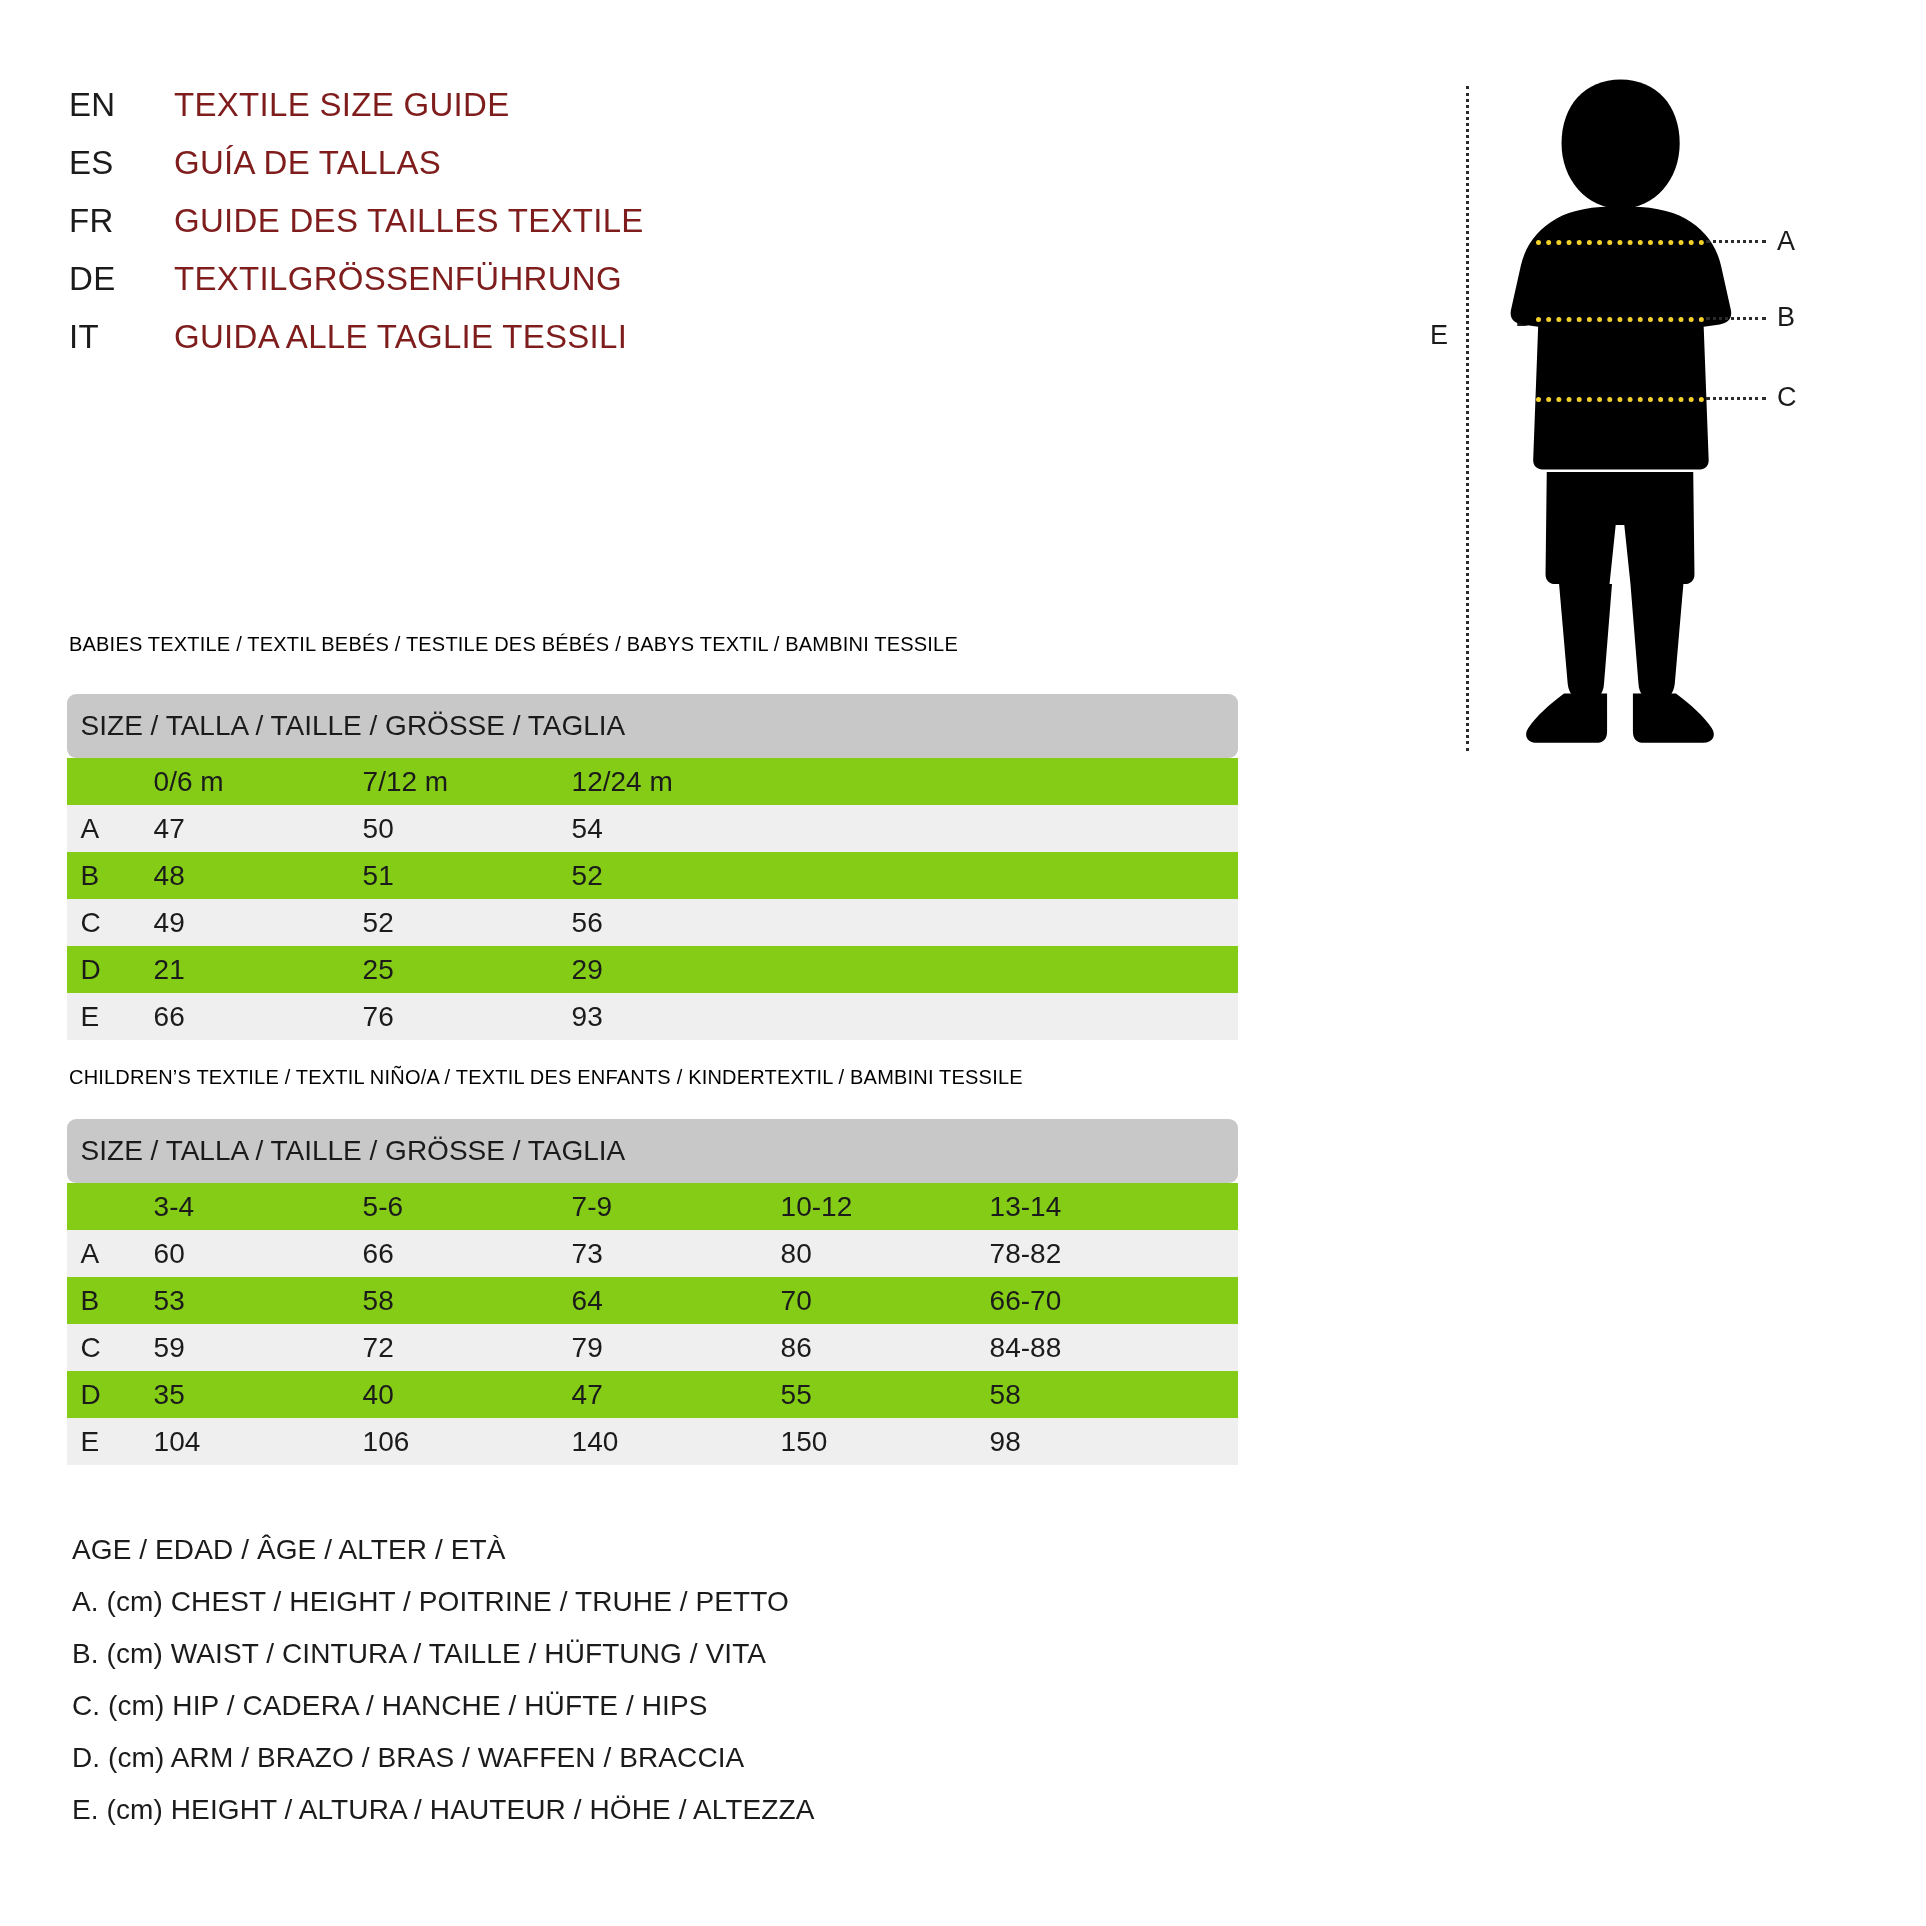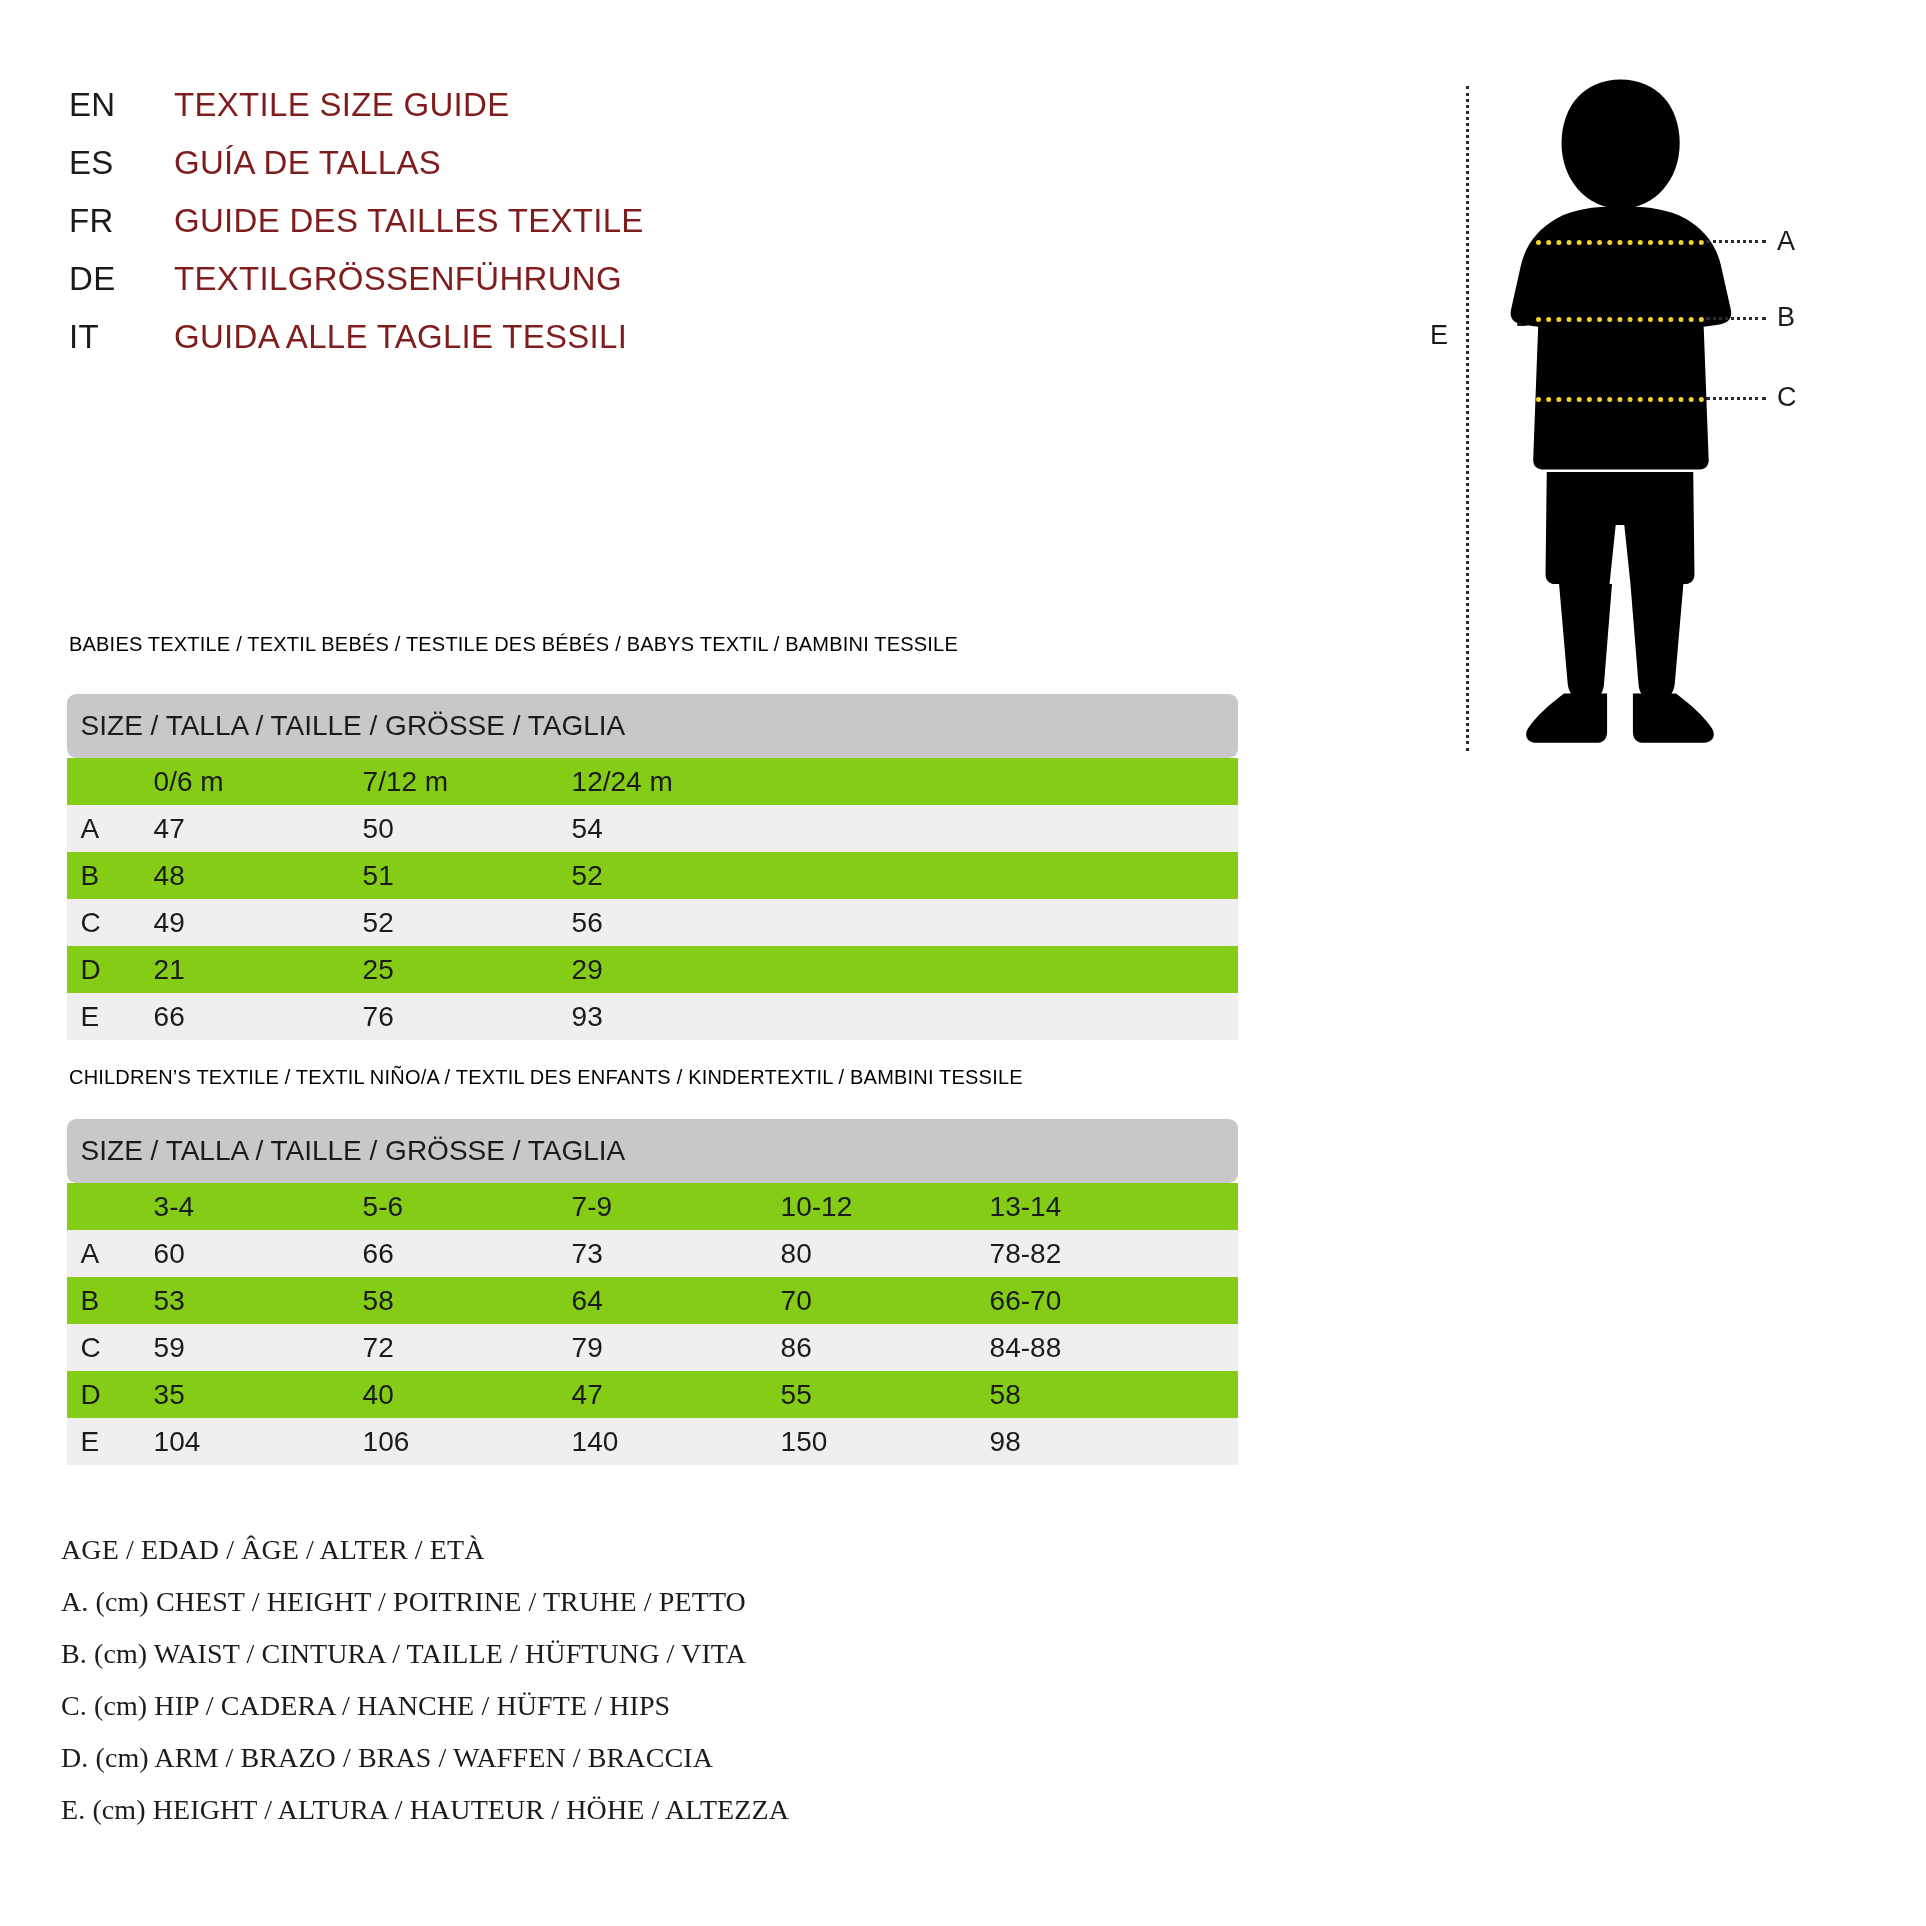--- a/index.html
+++ b/index.html
@@ -124,23 +124,22 @@
     padding-left: 13.6px !important;
     text-align: left;
   }
   .cell-val {
     text-align: left;
   }
 
   
   .legend {
     position: absolute;
-    left: 61px;
+    left: 72px;
     top: 1534px;
-    font-family: Liberation Serif, serif;
   }
   .legend-line {
     font-size: 28px;
     letter-spacing: 0.1px;
     color: #1b1b1b;
     height: 52px;
     white-space: nowrap;
   }
 </style>
 </head>

